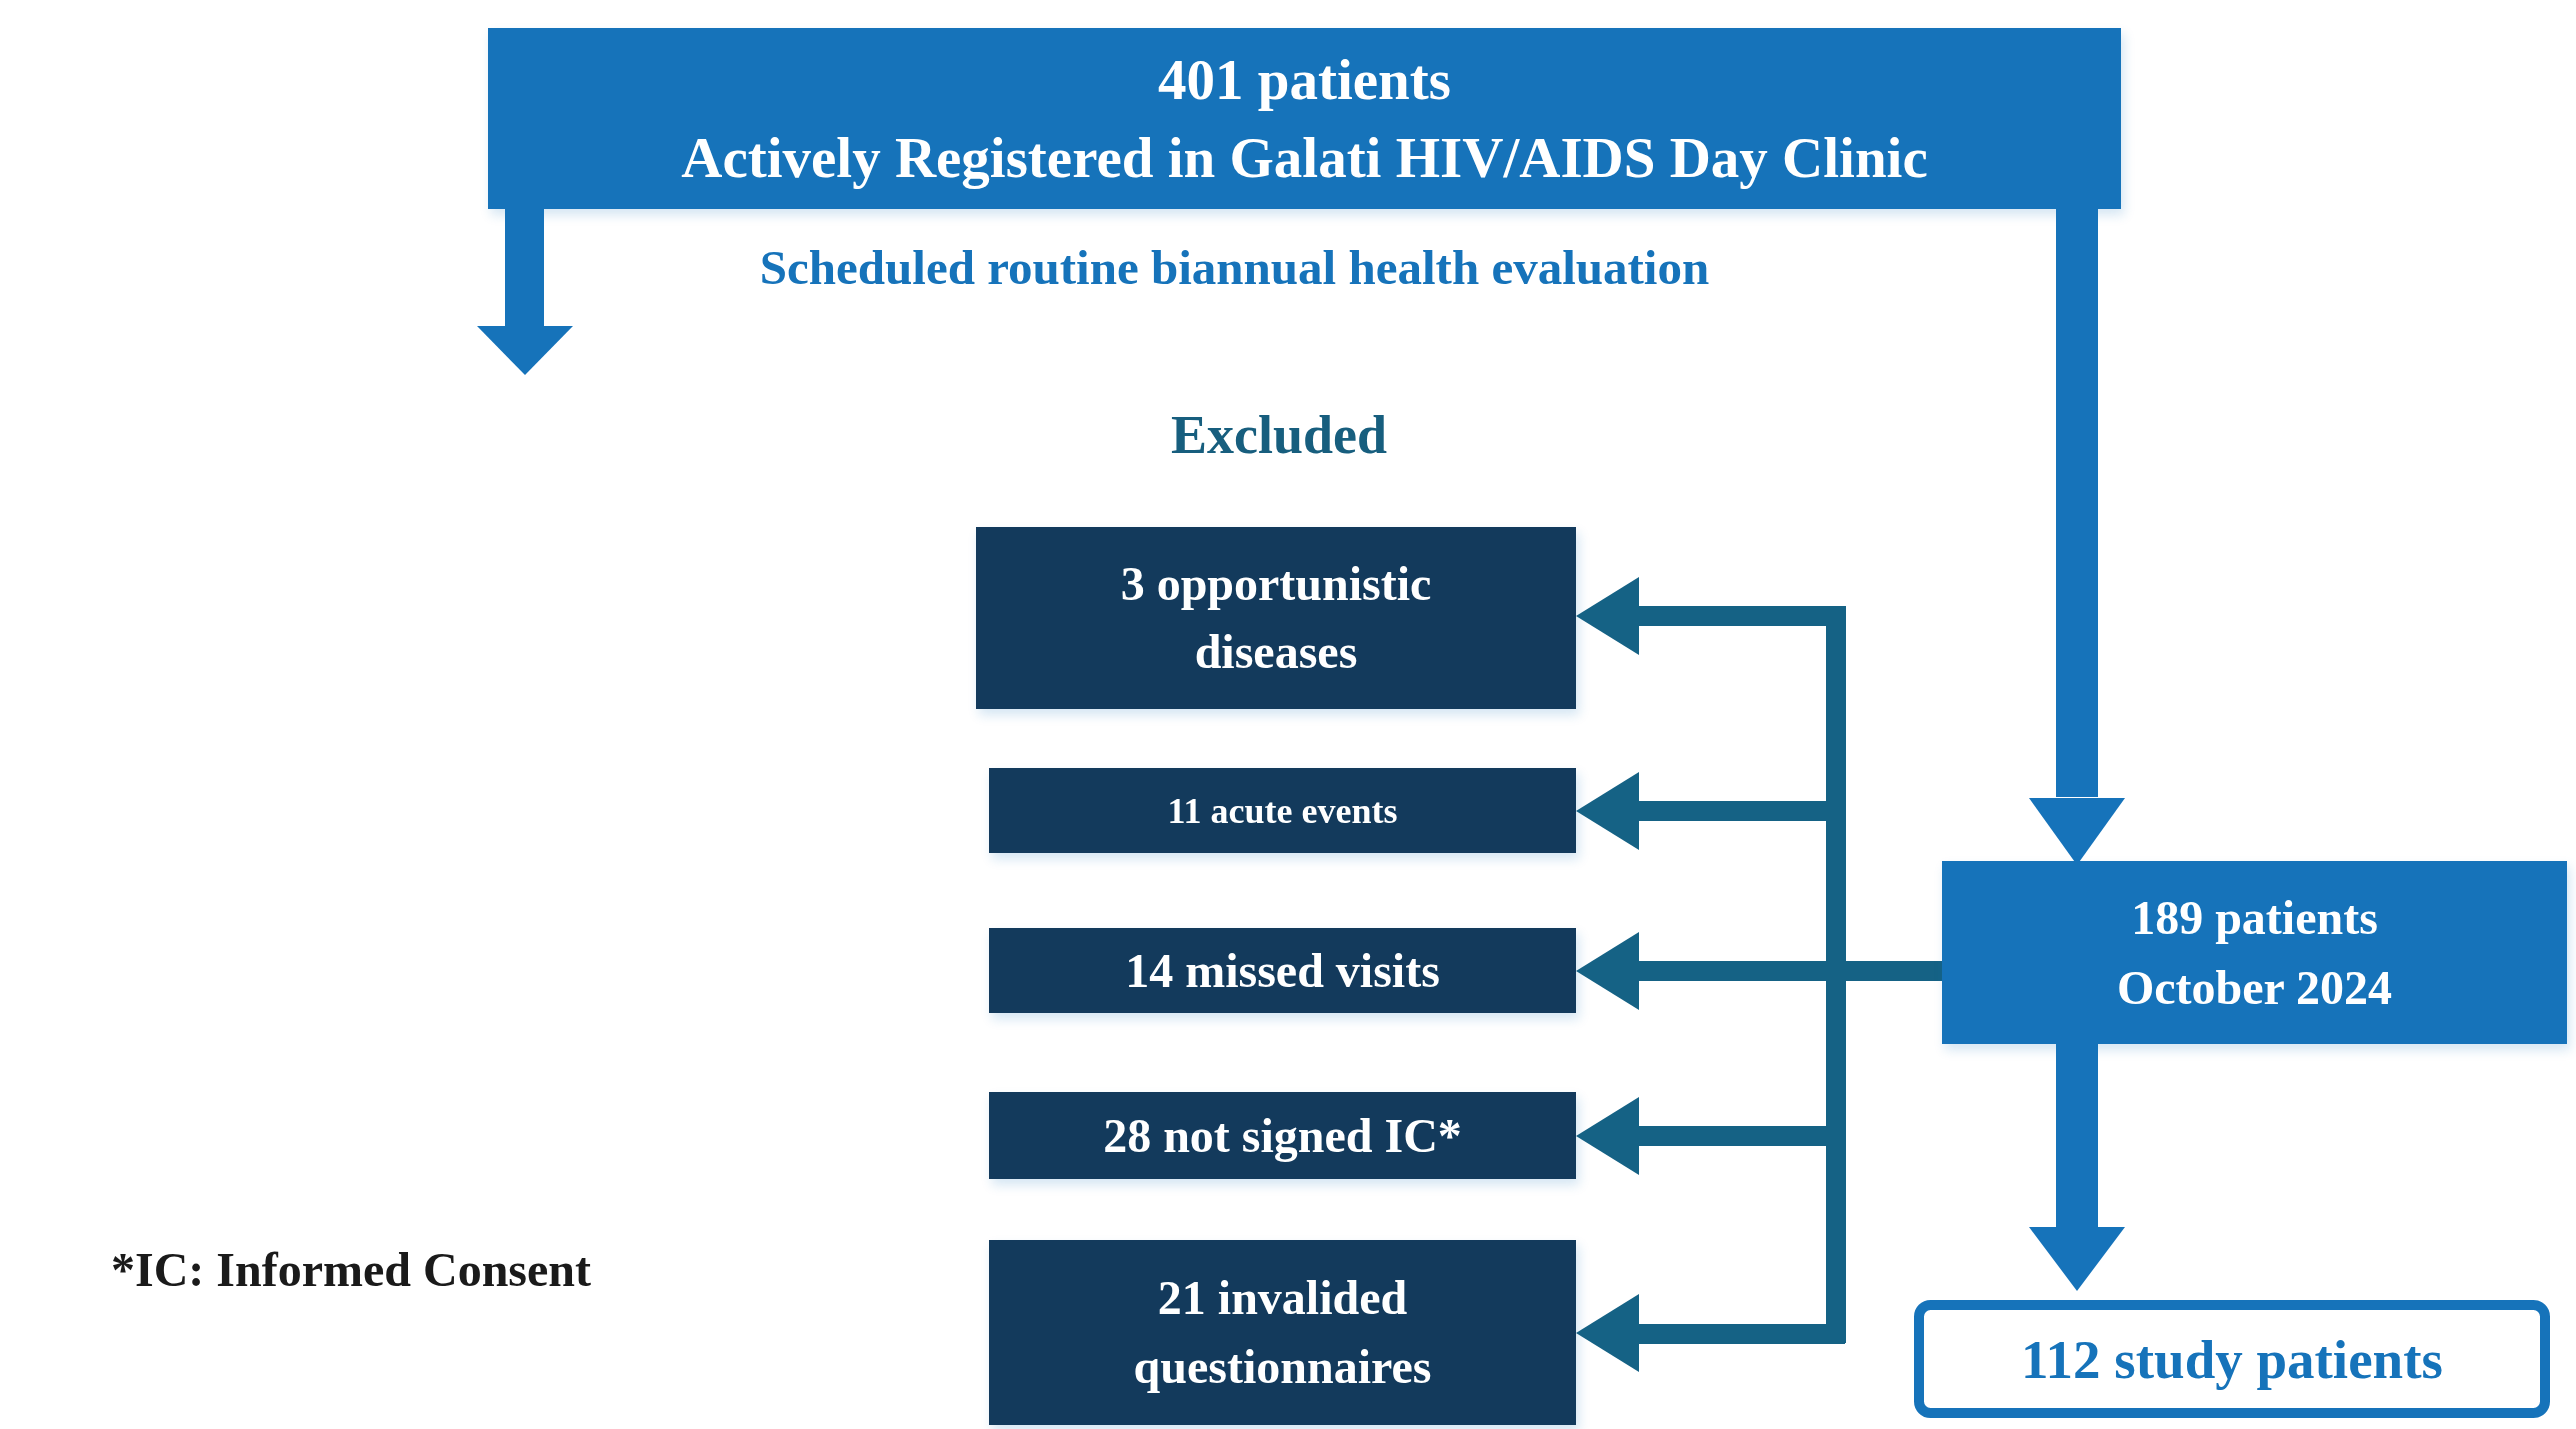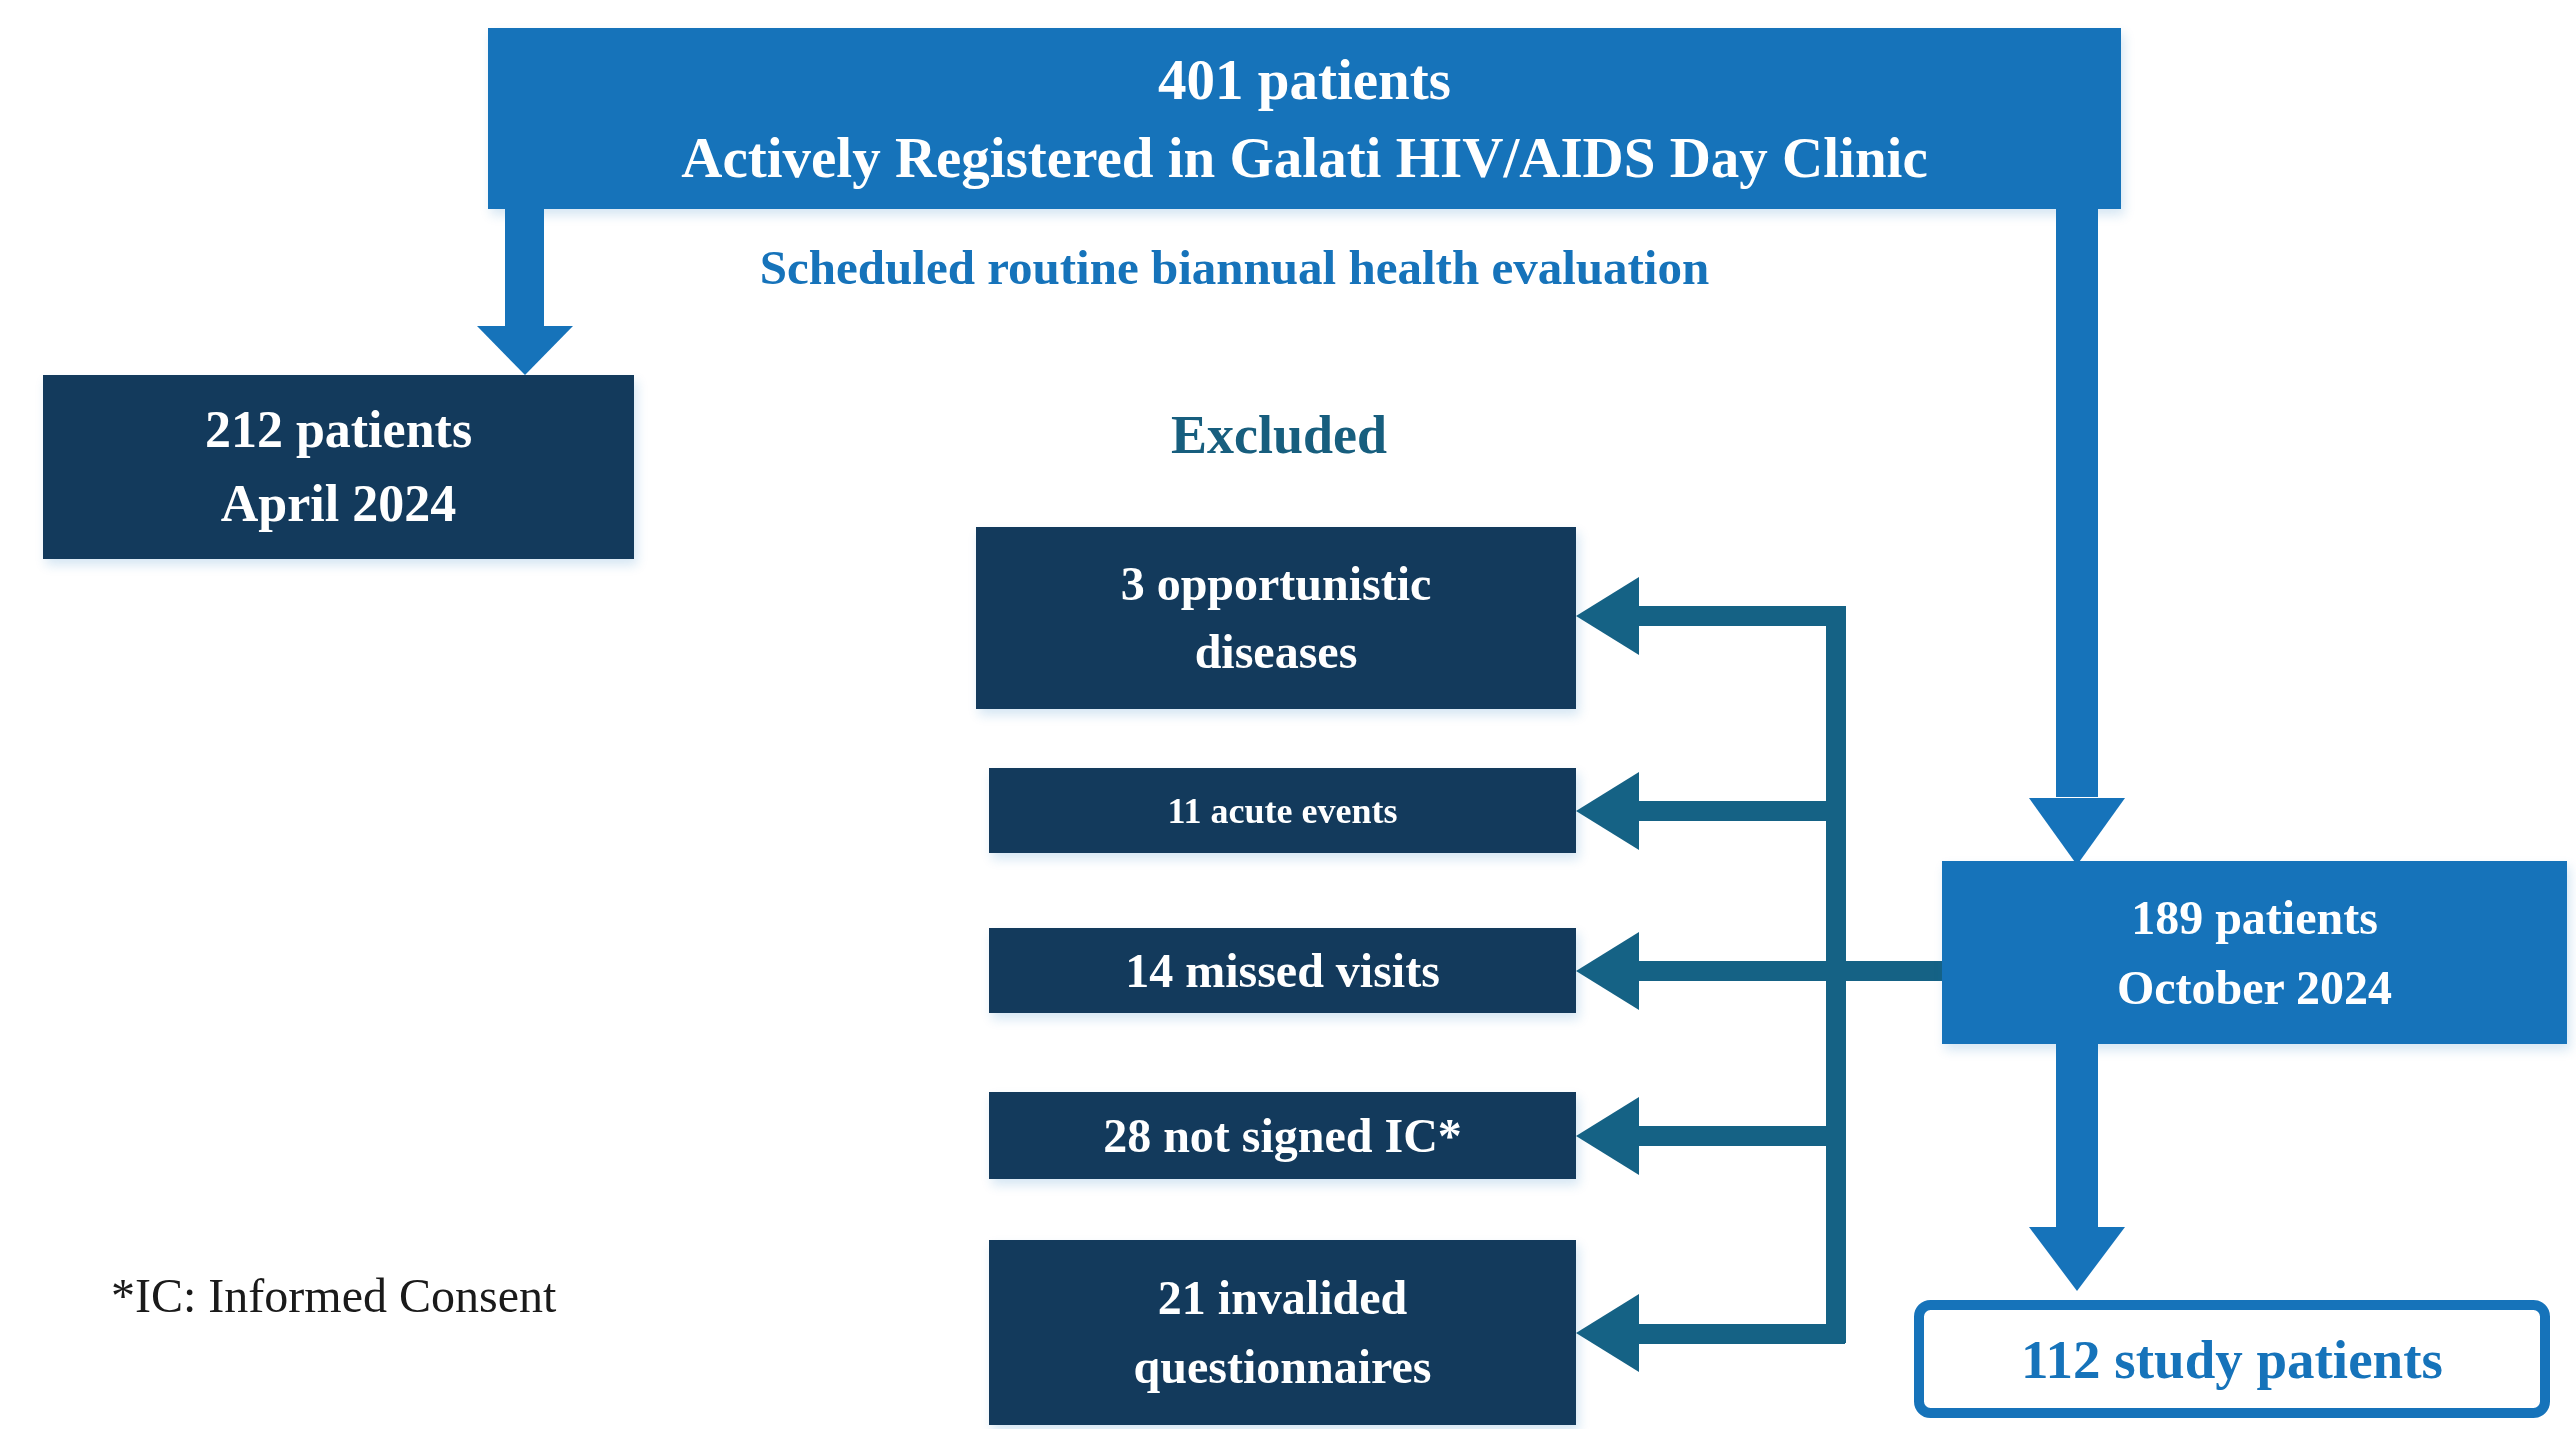--- a/index.html
+++ b/index.html
@@ -49,22 +49,22 @@
   #excl-box-2{left:989px;top:928px;width:587px;height:85px;font-size:48px;}
   #excl-box-3{left:989px;top:1092px;width:587px;height:87px;font-size:48px;}
   #excl-box-4{left:989px;top:1240px;width:587px;height:185px;font-size:48px;line-height:1.42;}
   #october-box{left:1942px;top:861px;width:625px;height:183px;font-size:48px;line-height:1.45;}
   #study-box{
     left:1914px;top:1281px;width:636px;height:118px;
     background:var(--white);border:10.5px solid var(--blue);border-radius:16.5px;
     color:var(--blue);font-size:55px;box-shadow:none;box-sizing:border-box;margin-top:19px;
   }
   #footnote{
-    position:absolute;left:111px;top:1268px;
-    font-size:48px;font-weight:normal;color:var(--black);text-align:left;
+    position:absolute;left:111px;top:1242px;
+    font-size:48px;font-weight:bold;color:var(--black);text-align:left;
   }
 </style>
 </head>
 <body>
 
 <div id="canvas">
 
   <div class="box blue-fill" id="top-box">
     <span class="ln">401 patients</span>
     <span class="ln">Actively Registered in Galati HIV/AIDS Day Clinic</span>
@@ -74,24 +74,20 @@
   <div class="head-down" style="left:477px;top:326px;border-left-width:48px;border-right-width:48px;border-top-width:49px;"></div>
 
   <div class="shaft" style="left:2056px;top:206px;width:42px;height:591px;"></div>
   <div class="head-down" style="left:2029px;top:798px;"></div>
 
   <div class="label" id="schedule-note">
     <span class="ln">Scheduled routine biannual</span>
     <span class="ln">health evaluation</span>
   </div>
 
-  <div class="box navy-fill" id="april-box">
-    <span class="ln">212 patients</span>
-    <span class="ln">April 2024</span>
-  </div>
 
   <div class="label" id="excluded-heading">Excluded</div>
 
   <div class="box navy-fill" id="excl-box-0">
     <span class="ln">3 opportunistic</span>
     <span class="ln">diseases</span>
   </div>
   <div class="box navy-fill" id="excl-box-1">
     <span class="ln">11 acute events</span>
   </div>

